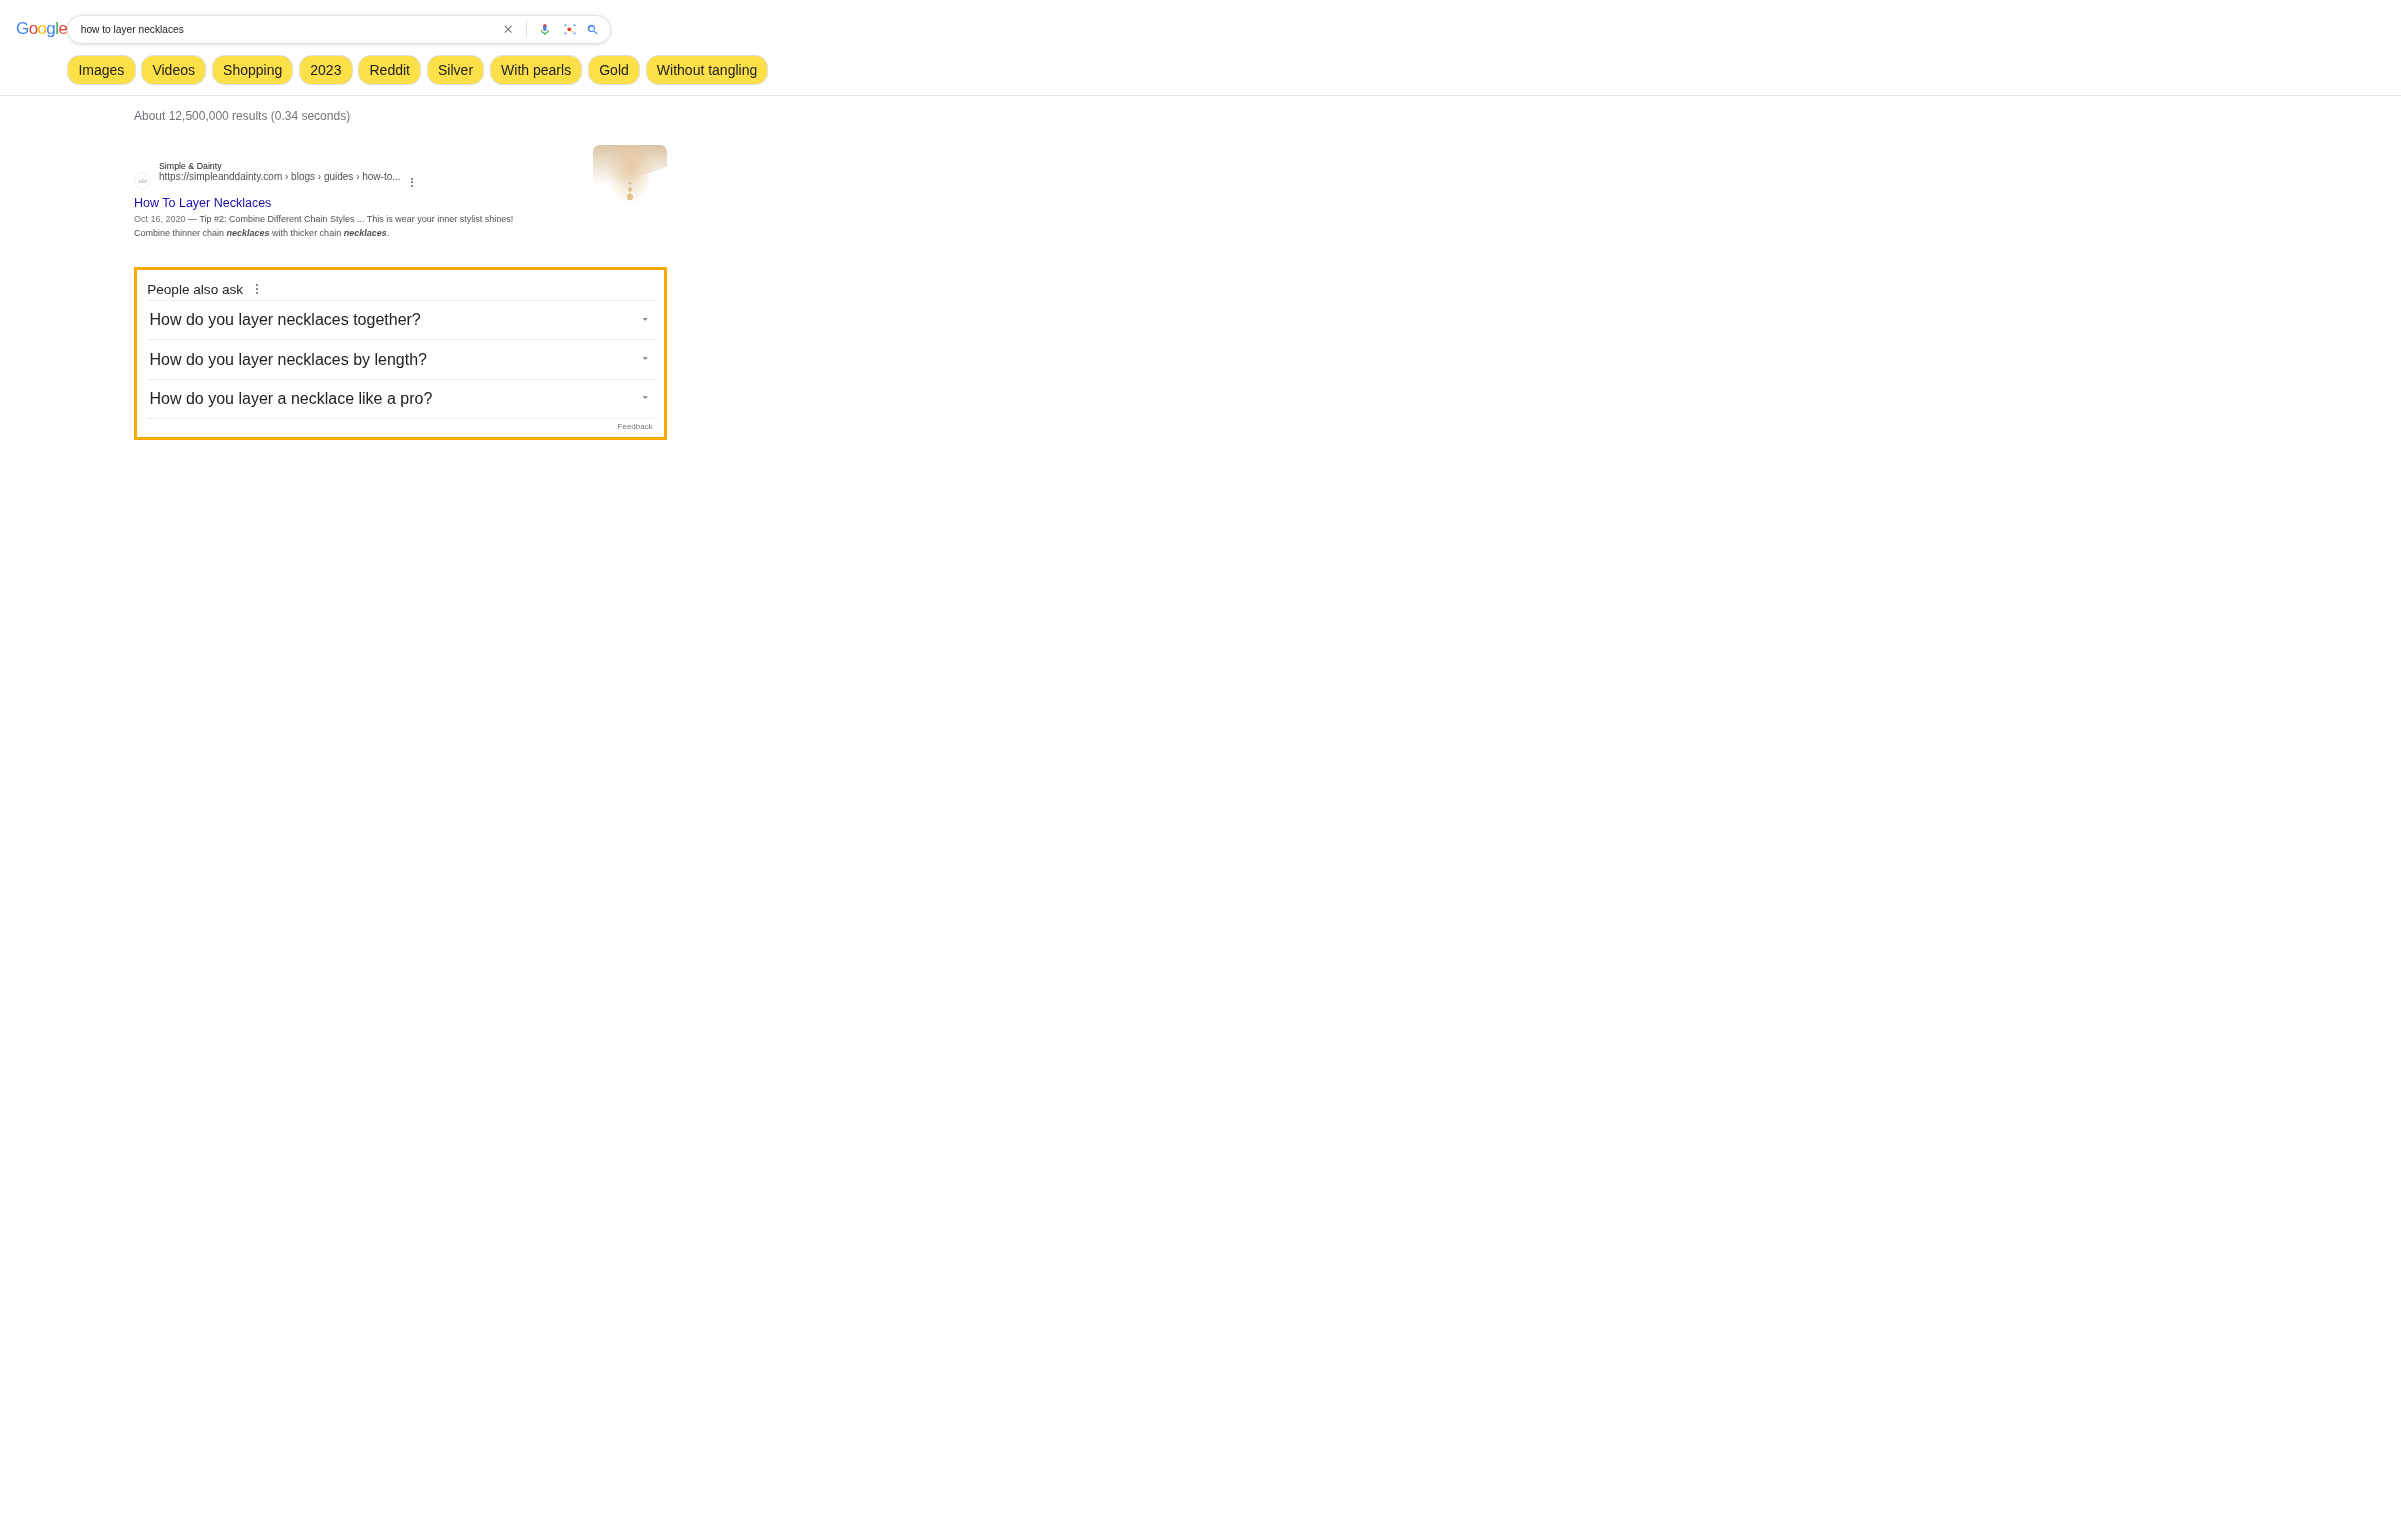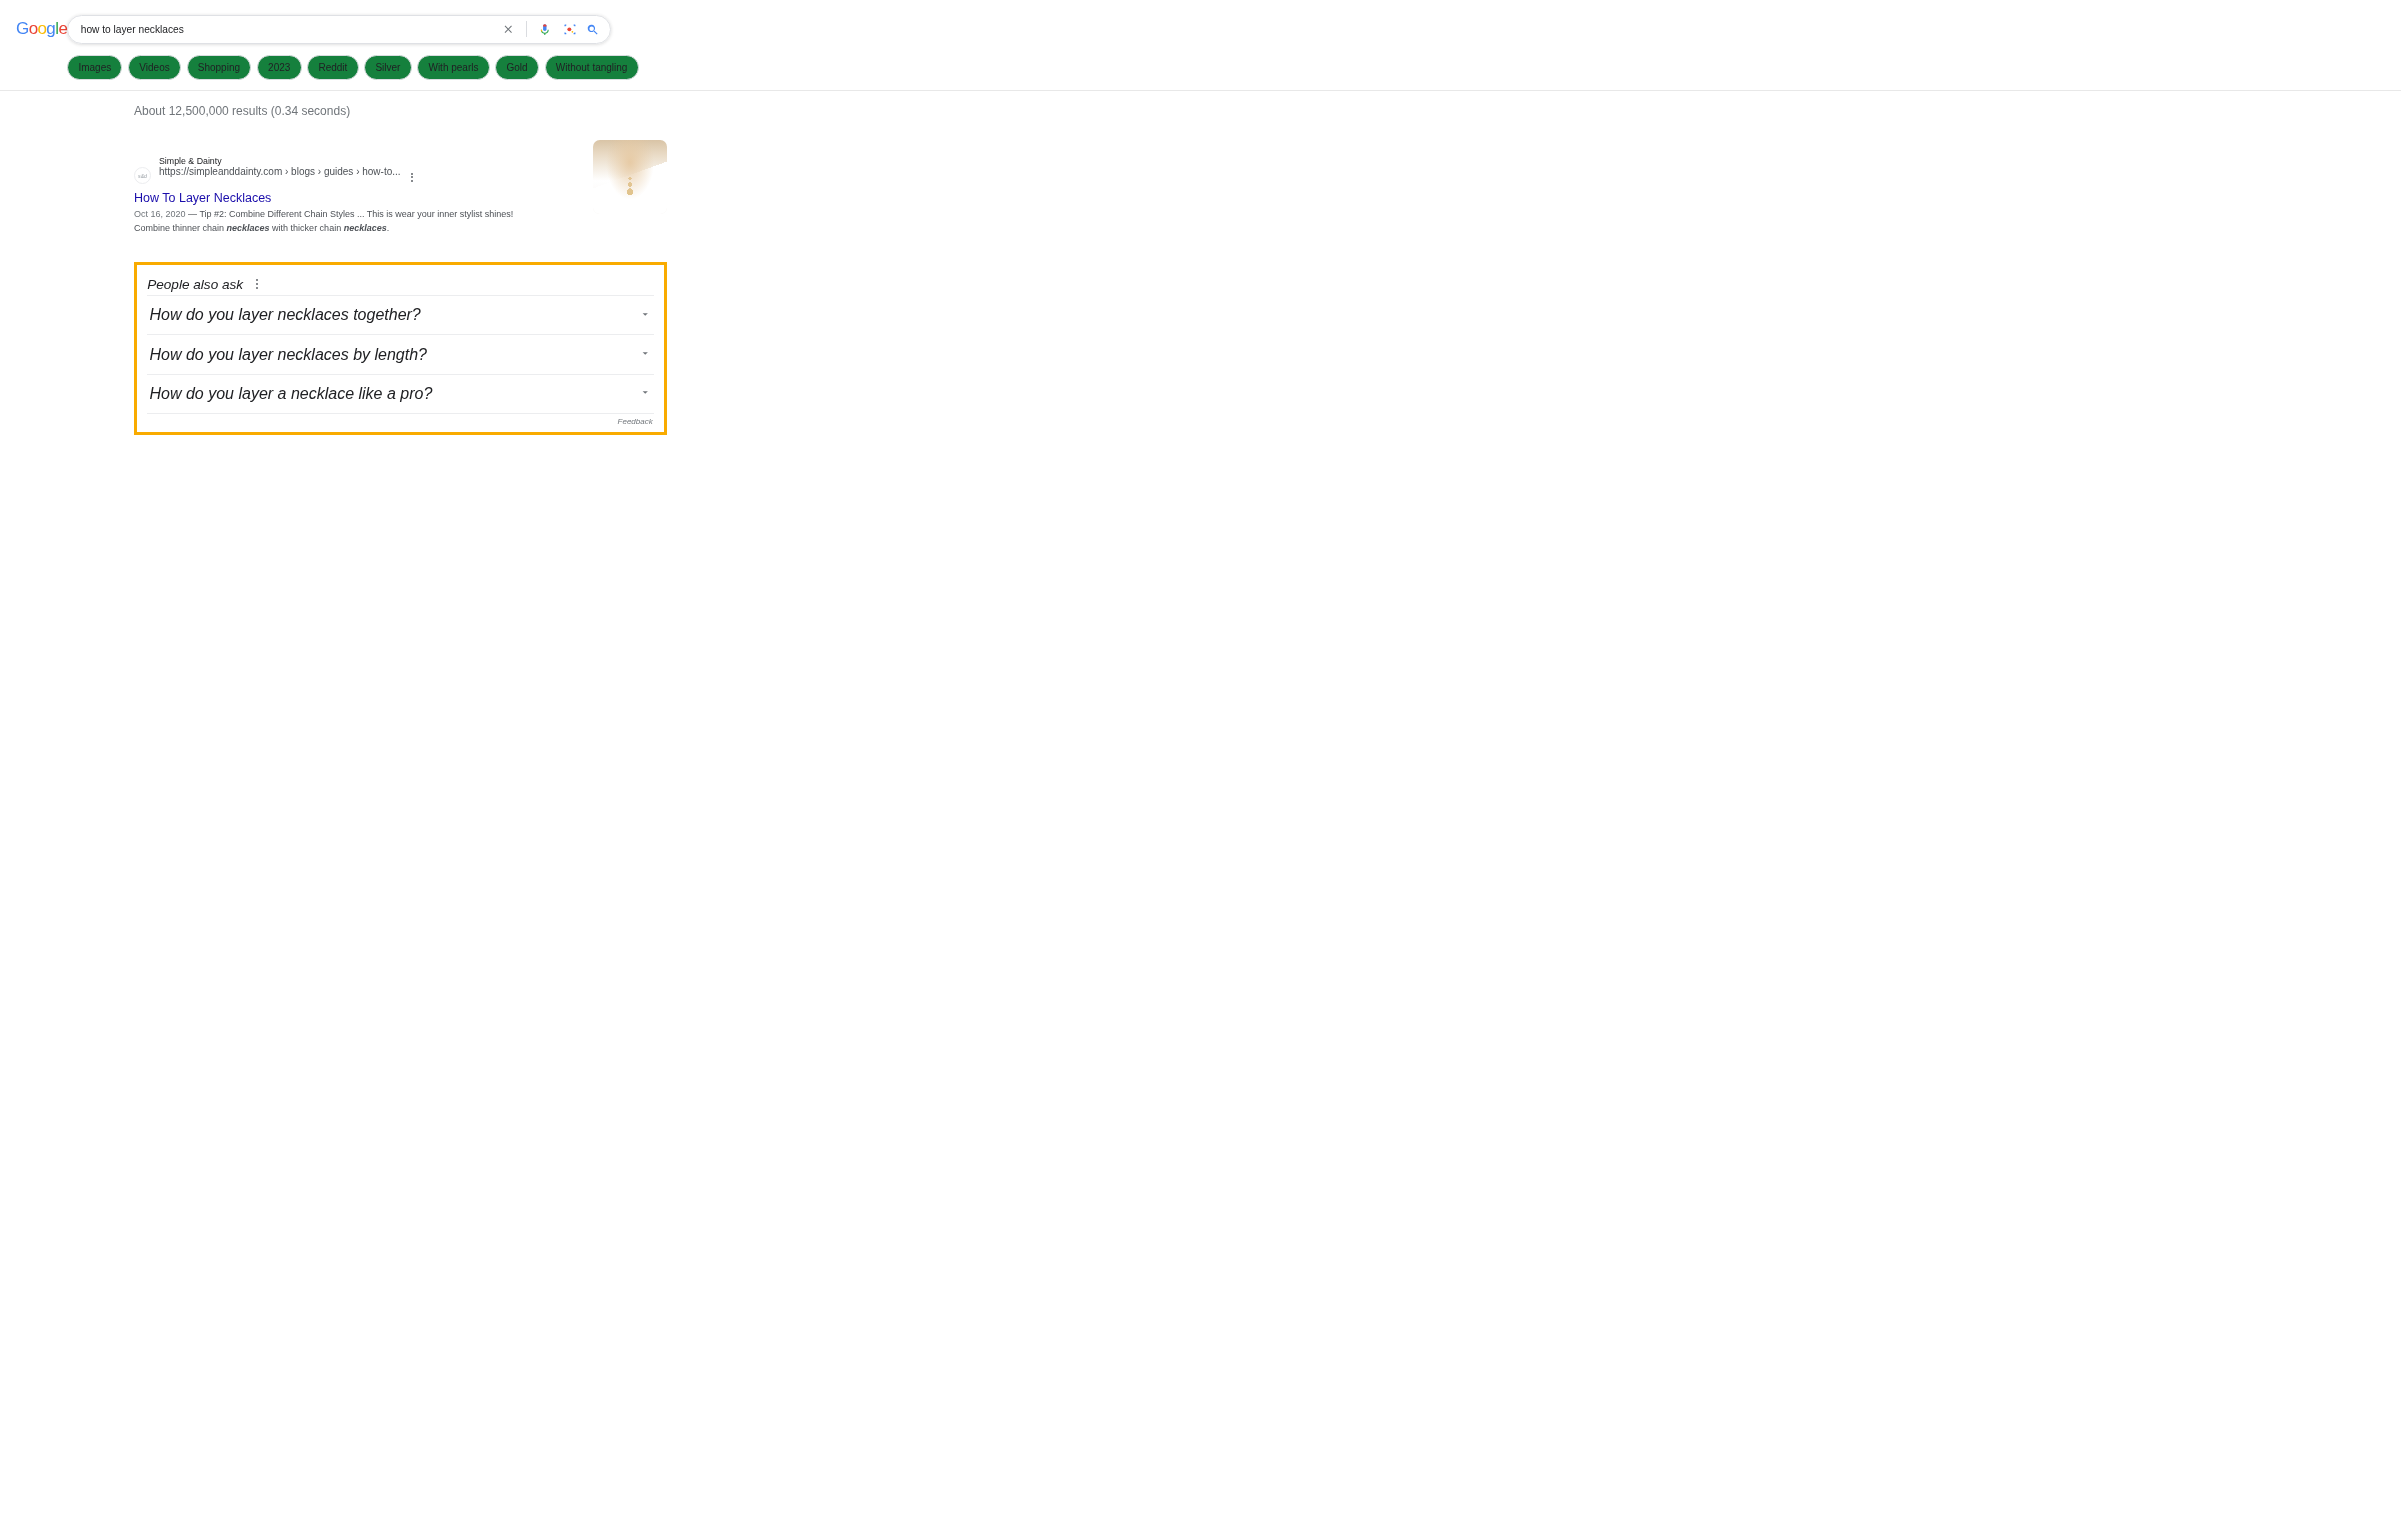--- a/index.html
+++ b/index.html
@@ -50,23 +50,23 @@
   .chips {
     display: flex;
     gap: 5.7px;
     margin-top: 11.3px;
     flex-wrap: nowrap;
   }
   .chip {
     border: 0.6px solid #dadce0;
     border-radius: 12.5px;
     padding: 5.7px 10.2px;
-    font-size: 10px;
+    font-size: 14px;
     color: #202124;
-    background: #15803d;
+    background: #fde047;
     cursor: pointer;
     white-space: nowrap;
   }
   .hr { border: none; border-top: 0.6px solid #e8e8e8; margin-top: 10.2px; }
   .content {
     margin-left: 134px;
     width: 533px;
     padding-top: 12.5px;
   }
   .stats { color: #70757a; font-size: 12px; margin-bottom: 22px; }
@@ -104,21 +104,20 @@
       radial-gradient(ellipse 40px 62px at 50% 30%, rgba(230,200,160,0.9), transparent 60%),
       radial-gradient(circle 1.7px at 50% 52%, #e0c38a 98%, transparent),
       radial-gradient(circle 2.3px at 50% 60%, #e0c38a 98%, transparent),
       radial-gradient(circle 3.4px at 50% 70%, #e0c38a 98%, transparent),
       linear-gradient(160deg, transparent 48%, #fff 48%, #fff 100%);
   }
   .paa-box {
     margin-top: 26px;
     border: 3.4px solid #f9ab00;
     padding: 11.3px 10.2px 5.7px 10.2px;
-    font-style: italic;
   }
   .paa-head { display:flex; align-items:center; gap:10.2px; margin-bottom: 3.4px; }
   .paa-title { font-size: 13.6px; color:#202124; }
   .paa-item {
     display:flex; align-items:center; justify-content:space-between;
     border-top: 0.6px solid #ecedef;
     padding: 10.2px 2.3px;
     font-size: 16px;
     color:#202124;
     cursor:pointer;

